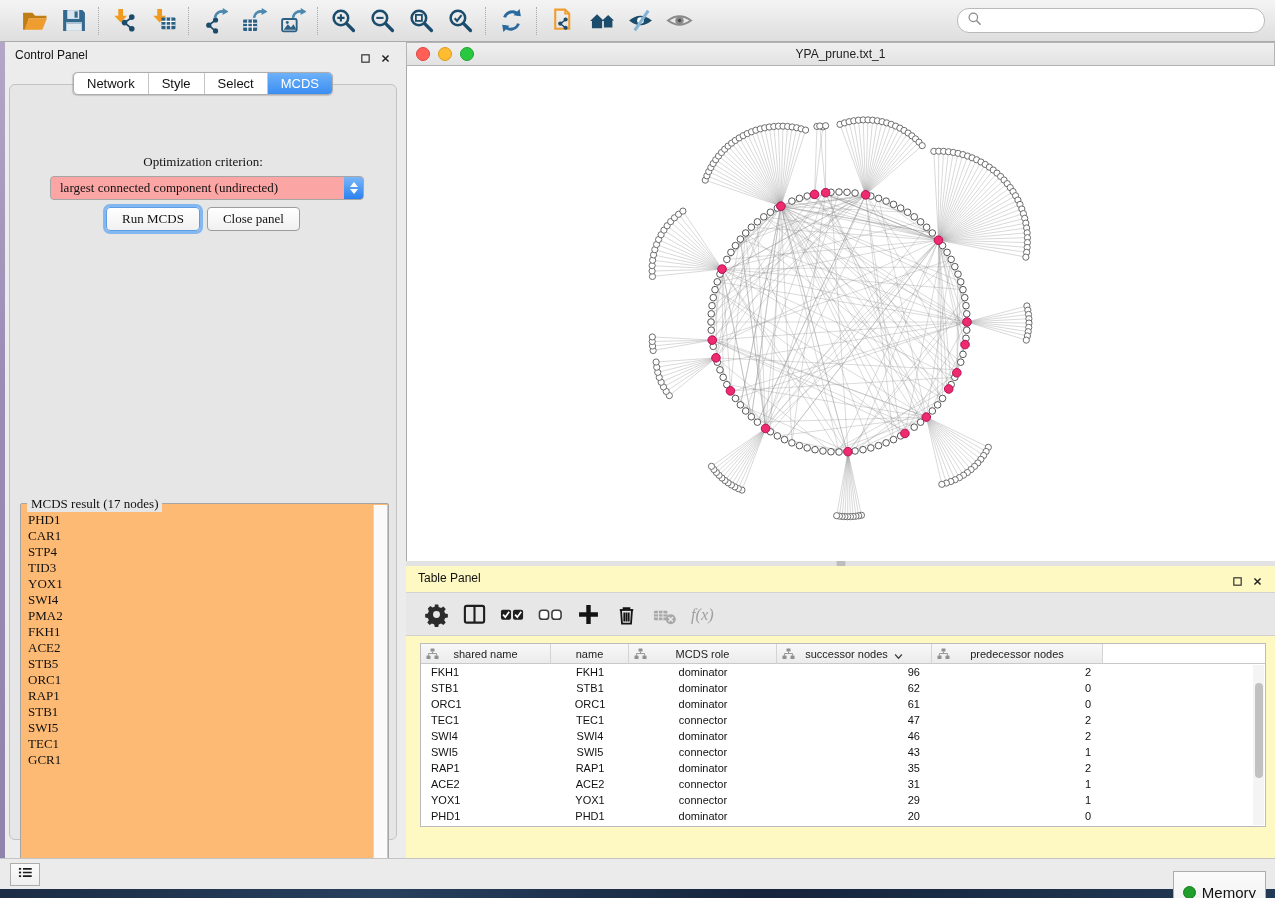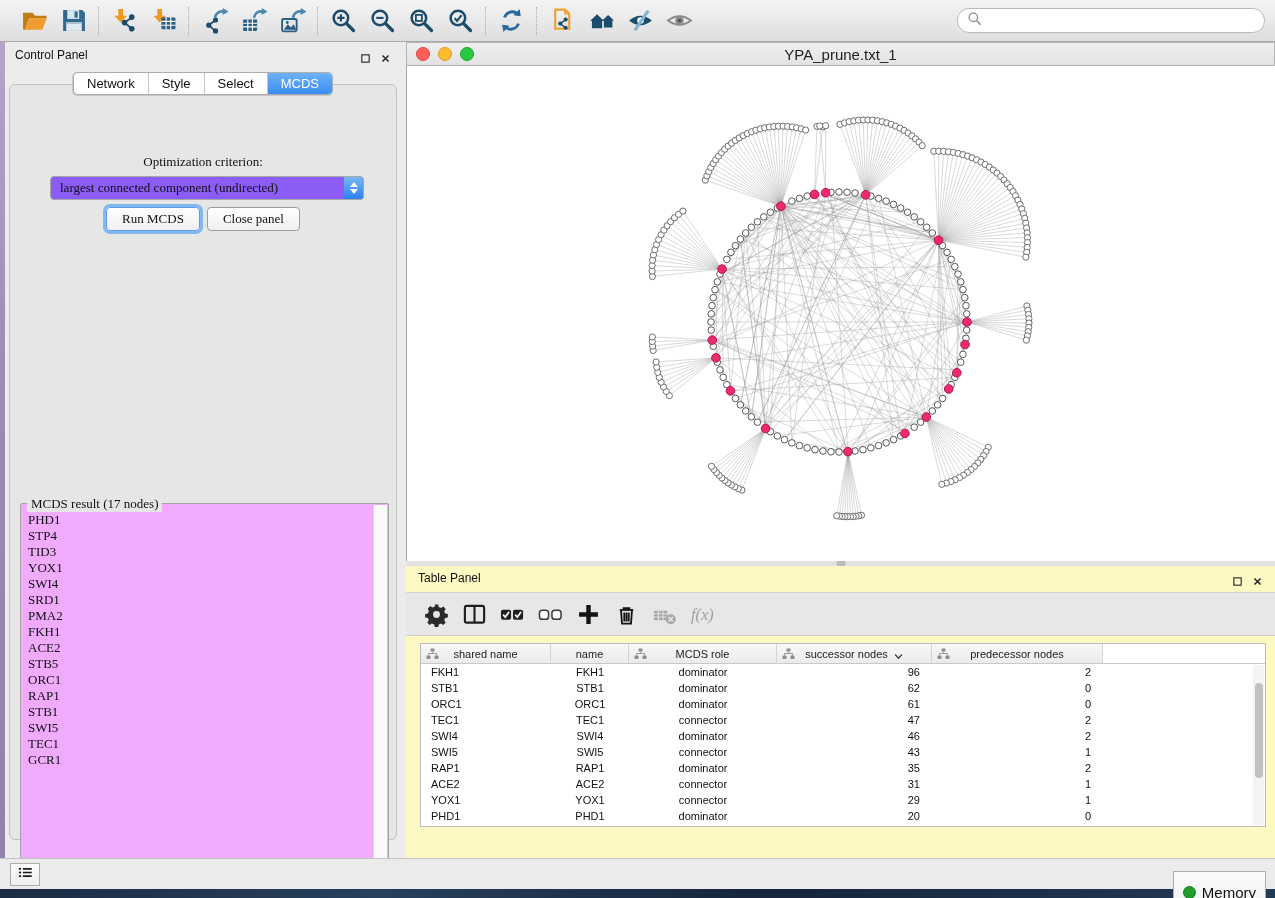--- a/index.html
+++ b/index.html
@@ -38,53 +38,53 @@
     align-items:center;justify-content:space-between;padding:0 10px;box-sizing:border-box;}
   .card{position:absolute;left:4px;top:42px;width:386px;height:754px;background:#e6e6e6;
     border:1px solid #c2c2c2;border-radius:6px;font-family:Liberation Serif, serif;}
   .seg{position:absolute;display:inline-flex;background:#fff;border:1px solid #adadad;
     border-radius:5px;overflow:hidden;font-size:13px;color:#111;box-shadow:0 0.5px 1px rgba(0,0,0,.15);}
   .seg .segi{padding:2px 13px;border-left:1px solid #c6c6c6;cursor:pointer;line-height:17px;white-space:nowrap;}
   .seg .segi:first-child{border-left:none;}
   .seg .segi.active{background:linear-gradient(#6db1f8,#3b8ef2);color:#fff;}
   .cp-tabs{top:30px;left:50%;transform:translateX(-50%);}
   .opt-label{position:absolute;top:69px;width:100%;text-align:center;font-size:13px;color:#111;}
-  .selectbox{position:absolute;left:40px;top:91px;width:312px;height:22px;background:#8b5cf6;
+  .selectbox{position:absolute;left:40px;top:91px;width:312px;height:22px;background:#fca5a5;
     border:1px solid #a6a6a6;border-radius:4px;display:flex;align-items:center;cursor:pointer;}
   .selectbox .val{flex:1;font-size:13px;padding-left:9px;color:#111;white-space:nowrap;overflow:hidden;}
   .stepper{width:19px;height:22px;border-radius:0 3px 3px 0;
     background:linear-gradient(#7ab6f9,#2b82f0);display:flex;flex-direction:column;
     align-items:center;justify-content:center;gap:2px;}
   .stepper .up{width:0;height:0;border-left:4px solid transparent;border-right:4px solid transparent;border-bottom:5px solid #fff;}
   .stepper .dn{width:0;height:0;border-left:4px solid transparent;border-right:4px solid transparent;border-top:5px solid #fff;}
   .btnrow{position:absolute;left:0;top:122px;width:100%;display:flex;justify-content:center;gap:7px;}
   .btn{background:linear-gradient(#ffffff,#f0f0f0);border:1px solid #9c9c9c;border-radius:4px;
     font-size:13px;padding:3px 15px;color:#111;cursor:pointer;font-family:inherit;}
   .btn.focused{box-shadow:0 0 0 3px rgba(96,168,242,.75);border-color:#5d9de6;}
   .groupbox{position:absolute;left:10px;top:418px;width:367px;height:367px;
-    border:1px solid #a5a5a5;border-radius:2px;background:#f0abfc;}
+    border:1px solid #a5a5a5;border-radius:2px;background:#fdba74;}
   .groupbox .legend{position:absolute;top:-8px;left:6px;background:#e6e6e6;padding:0 4px;
     font-size:13px;color:#111;}
   .mcds-list{position:absolute;left:1px;top:8px;bottom:1px;right:14px;overflow:hidden;
     font-size:13px;color:#111;padding-left:6px;}
   .mcds-list .li{height:16px;line-height:16px;}
   .mcds-scroll{position:absolute;top:1px;right:1px;bottom:1px;width:13px;background:#fafafa;
     border-left:1px solid #d8d8d8;}
 
   
   .netwin{position:absolute;left:406px;top:42px;width:869px;height:519px;}
   .net-title{position:absolute;left:0;top:0;width:100%;height:24px;
     background:linear-gradient(#f0f0f0,#e2e2e2);border:1px solid #b4b4b4;box-sizing:border-box;
     display:flex;align-items:center;}
   .tlights{display:flex;gap:8px;margin-left:9px;}
   .tl{width:12px;height:12px;border-radius:50%;}
   .tl.red{background:#ff5f57;border:0.5px solid #e0443e;}
   .tl.yel{background:#febc2e;border:0.5px solid #d89c22;}
   .tl.grn{background:#28c840;border:0.5px solid #1ea32f;}
-  .net-name{position:absolute;left:0;right:0;text-align:center;font-size:15px;color:#222;}
+  .net-name{position:absolute;left:0;right:0;text-align:center;font-size:12px;color:#222;}
   .net-canvas{position:absolute;left:0;top:24px;width:869px;height:495px;background:#fff;
     border-left:1px solid #aaa;box-sizing:border-box;}
   .hdivider{position:absolute;left:406px;top:561px;width:869px;height:5px;background:#e3e3e3;}
   .hdivider .grip{position:absolute;left:50%;top:0;transform:translateX(-50%);
     width:9px;height:5px;background:#bdbdbd;border-radius:1px;}
 
   
   .tpanel{position:absolute;left:406px;top:566px;width:869px;height:292px;background:#fef9c3;}
   .tpanel-head{position:absolute;left:0;top:0;width:100%;height:24px;display:flex;
     align-items:center;justify-content:space-between;padding:0 12px;box-sizing:border-box;}
@@ -289,25 +289,25 @@
           </span>
       </div>
       <div class="btnrow">
         <button class="btn focused">Run MCDS</button>
         <button class="btn">Close panel</button>
       </div>
       <div class="groupbox">
         <span class="legend">MCDS result (17 nodes)</span>
         <div class="mcds-list" id="mcds-list">
             <div class="li">PHD1</div>
+            <div class="li">CAR1</div>
             <div class="li">STP4</div>
             <div class="li">TID3</div>
             <div class="li">YOX1</div>
             <div class="li">SWI4</div>
-            <div class="li">SRD1</div>
             <div class="li">PMA2</div>
             <div class="li">FKH1</div>
             <div class="li">ACE2</div>
             <div class="li">STB5</div>
             <div class="li">ORC1</div>
             <div class="li">RAP1</div>
             <div class="li">STB1</div>
             <div class="li">SWI5</div>
             <div class="li">TEC1</div>
             <div class="li">GCR1</div>

